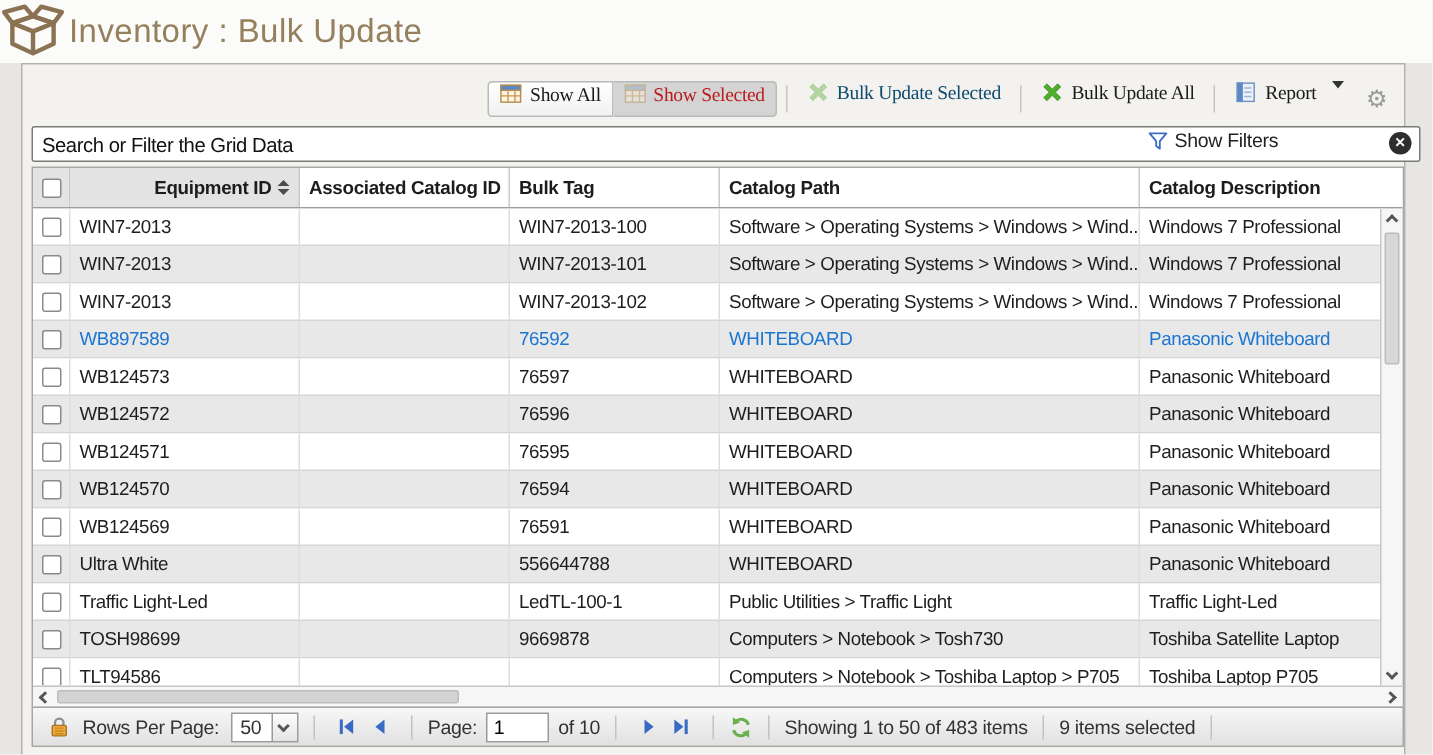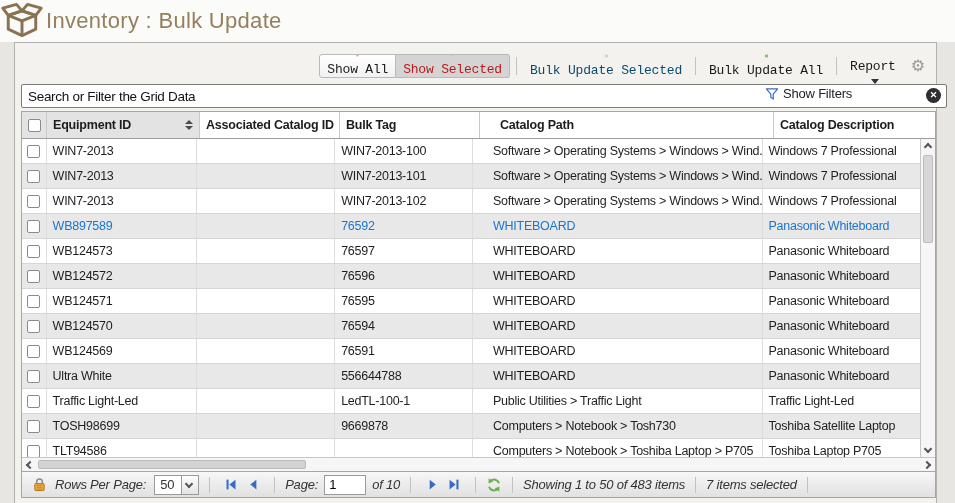--- a/index.html
+++ b/index.html
@@ -9,74 +9,74 @@
   
   .top-header { position:absolute; left:0; top:0; width:955px; height:42px; background:#fbfbfa; overflow:hidden; }
   .box-icon { position:absolute; left:0; top:-2px; width:44px; height:44px; }
   .page-title { position:absolute; left:46px; top:8px; font-size:22px; color:#95805e; letter-spacing:.3px; font-weight:500; }
 
   
   .panel { position:absolute; left:14px; top:42px; width:923px; height:461px; background:#f3f2ef; border:1px solid #b3b1ae; border-bottom:none; }
 
   
   .toolbar { position:absolute; top:10px; right:7px; height:26px; display:flex; align-items:center; }
-  .tbtn { display:flex; align-items:center; gap:5px; height:24px; padding:0 7px; background:transparent; border:none; font-family:Liberation Mono, monospace; font-size:13px; letter-spacing:-.2px; color:#1a1a1a; cursor:pointer; white-space:nowrap;flex-direction:column; }
+  .tbtn { display:flex; gap:5px; height:24px; padding:0 7px; background:transparent; border:none; font-family:Liberation Serif, serif; font-size:13px; letter-spacing:-.2px; color:#1a1a1a; cursor:pointer; white-space:nowrap; }
   .tbtn.seg-active { background:linear-gradient(#ffffff,#f1f1f1); border:1px solid #b9b9b9; border-radius:3px 0 0 3px; }
   .tbtn.seg-pressed { background:#d4d4d4; border:1px solid #b9b9b9; border-left:none; border-radius:0 3px 3px 0; color:#b91c1c; }
   .tbtn.disabled { color:#0c4a6e; cursor:default; }
   .tbtn.disabled svg { opacity:.4; }
   .tb-sep { width:1px; height:18px; background:#c3c3c3; margin:0 6px; }
   .caret { width:0; height:0; border-left:4px solid transparent; border-right:4px solid transparent; border-top:5px solid #333; margin-left:5px; }
   .gear { font-family:"DejaVu Sans",sans-serif; font-size:16px; color:#9a9a9a; margin:0 4px 0 8px; cursor:pointer; line-height:1; }
 
   
   .search-wrap { position:absolute; left:6px; top:41px; width:926px; height:24px; }
   .search-input { width:100%; height:100%; border:1px solid #7b7b7b; border-radius:2px; padding:0 26px 0 6px; font-family:"Liberation Sans",sans-serif; font-size:13.5px; letter-spacing:-.3px; color:#111; background:#fff; }
   .clear-btn { position:absolute; right:6px; top:4px; width:15px; height:15px; border-radius:50%; background:#2e2e2e; color:#fff; font-size:9px; line-height:15px; text-align:center; cursor:pointer; font-weight:bold; }
   .show-filters { position:absolute; left:750px; top:43px; display:flex; align-items:center; gap:4px; font-size:13px; letter-spacing:-.2px; color:#222; cursor:pointer; }
 
   
   .grid { position:absolute; left:6px; top:68px; width:915px; height:360px; border:1px solid #a6a6a6; background:#fff; }
   .grid-header { display:flex; height:27px; background:#fff; border-bottom:1px solid #9d9d9d; }
   .hcell { display:flex; align-items:center; font-size:12.5px; font-weight:bold; letter-spacing:-.2px; color:#1c1c1c; padding:0 6px; border-right:1px solid #c9c9c9; overflow:hidden; white-space:nowrap; }
-  .hcell.sorted { background:#e3e3e3; justify-content:space-between; }
+  .hcell.sorted { background:#e3e3e3; justify-content:flex-end; }
   .hcell.ccol { background:#e3e3e3; justify-content:center; padding:0; }
   .hcell:last-child { border-right:none; flex:1; }
   .sort { display:flex; flex-direction:column; align-items:center; margin-left:4px; }
   .tri { width:0; height:0; border-left:4px solid transparent; border-right:4px solid transparent; }
   .tri.up { border-bottom:4px solid #4c4c4c; margin-bottom:2px; }
   .tri.dn { border-top:4px solid #4c4c4c; }
 
   .grid-body { position:relative; height:318px; overflow:hidden; }
   .rows-area { position:absolute; left:0; top:0; width:900px; }
   .grow { display:flex; height:25px; background:#fff; border-bottom:1px solid #d6d6d6; }
   .grow.alt { background:#e8e8e8; }
   .grow.hl .gcell { color:#1b75d1; }
   .gcell { font-size:12.5px; letter-spacing:-.25px; color:#1e1e1e; padding:0 6px; line-height:24px; border-right:1px solid #dedede; overflow:hidden; white-space:nowrap; }
   .ccol { width:25px; display:flex; align-items:center; justify-content:center; padding:0; }
-  .c-eq { width:153px; } .c-as { width:140px; } .c-at { width:140px; } .c-cp { width:280px;margin-left:14px; } .c-cd { width:162px; border-right:none; }
+  .c-eq { width:153px; } .c-as { width:140px; } .c-at { width:140px; } .c-cp { width:280px; } .c-cd { width:162px; border-right:none; }
   .cb { width:13px; height:13px; background:#fff; border:1px solid #8a8a8a; border-radius:2px; cursor:pointer; }
 
   
   .vscroll { position:absolute; right:0; top:0; width:15px; height:318px; background:#f6f6f6; border-left:1px solid #c6c6c6; }
   .vthumb { position:absolute; left:2px; top:16px; width:10px; height:88px; background:#d7d7d7; border:1px solid #bcbcbc; border-radius:2px; cursor:grab; }
   .chev { display:block; width:6px; height:6px; border-left:2px solid #555; border-bottom:2px solid #555; }
   .chev-up { transform:rotate(135deg); position:absolute; left:4px; top:5px; cursor:pointer; }
   .chev-dn { transform:rotate(-45deg); position:absolute; left:4px; bottom:5px; cursor:pointer; }
   .chev-l  { transform:rotate(45deg); position:absolute; left:5px; top:4px; cursor:pointer; }
   .chev-r  { transform:rotate(225deg); position:absolute; right:5px; top:4px; cursor:pointer; }
 
   
   .hscroll { position:relative; width:100%; height:14px; background:#f6f6f6; border-top:1px solid #c6c6c6; }
   .hthumb { position:absolute; left:16px; top:2px; width:268px; height:9px; background:#d3d3d3; border:1px solid #bcbcbc; border-radius:2px; cursor:grab; }
 
   
   .footer { position:absolute; left:6px; top:428px; width:915px; height:27px; background:linear-gradient(#f7f7f7,#e1e1e1); border:1px solid #a6a6a6; display:flex; align-items:center; padding:0 10px; font-size:13px; letter-spacing:-.2px; color:#333; }
   .f-sep { width:1px; height:16px; background:#c2c2c2; margin:0 10px; }
-  .f-label { white-space:nowrap;font-style:italic; }
+  .f-label { white-space:nowrap; }
   .rpp-select { display:flex; margin-left:8px; border:1px solid #9a9a9a; background:#fff; height:20px; align-items:center; cursor:pointer; }
   .rpp-value { width:26px; padding-left:5px; font-size:13px; }
   .rpp-btn { width:17px; height:100%; background:linear-gradient(#fdfdfd,#e4e4e4); border-left:1px solid #9a9a9a; position:relative; }
   .rpp-btn .chev { position:absolute; left:4px; top:5px; transform:rotate(-45deg); border-color:#555; }
   .pgbtn { width:22px; height:20px; display:flex; align-items:center; justify-content:center; cursor:pointer; background:transparent; border:none; }
   .page-input { width:42px; height:20px; border:1px solid #9a9a9a; font-family:"Liberation Sans",sans-serif; font-size:13px; padding:0 4px; margin:0 6px; }
   .refresh-btn { cursor:pointer; display:flex; align-items:center; }
   svg { display:block; }
 </style>
 </head>
@@ -369,17 +369,17 @@
       <svg width="16" height="16" viewBox="0 0 16 16">
         <path d="M13 6.2 A5.2 5.2 0 0 0 4.4 4" fill="none" stroke="#68b14e" stroke-width="2"></path>
         <polygon points="2.6,1.2 2.6,6.4 7.4,4.6" fill="#68b14e"></polygon>
         <path d="M3 9.8 A5.2 5.2 0 0 0 11.6 12" fill="none" stroke="#68b14e" stroke-width="2"></path>
         <polygon points="13.4,14.8 13.4,9.6 8.6,11.4" fill="#68b14e"></polygon>
       </svg>
     </span>
     <span class="f-sep"></span>
     <span class="f-label">Showing 1 to 50 of 483 items</span>
     <span class="f-sep"></span>
-    <span class="f-label">7 items selected</span>
+    <span class="f-label">9 items selected</span>
     <span class="f-sep"></span>
   </div>
 
 </div>
 
 </body></html>

